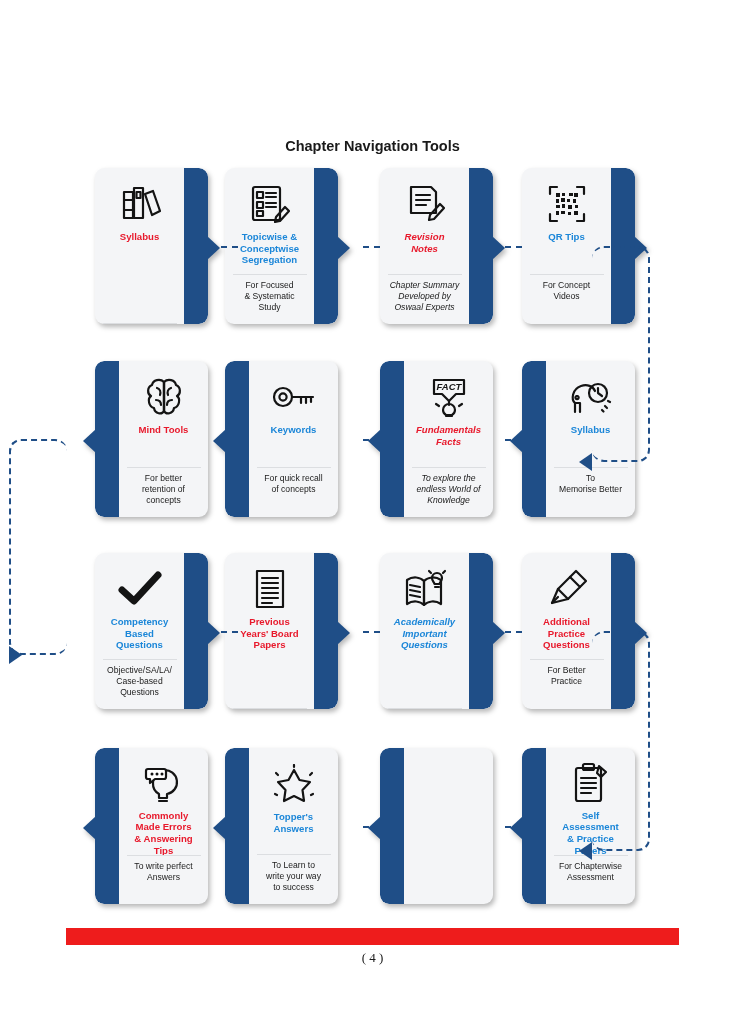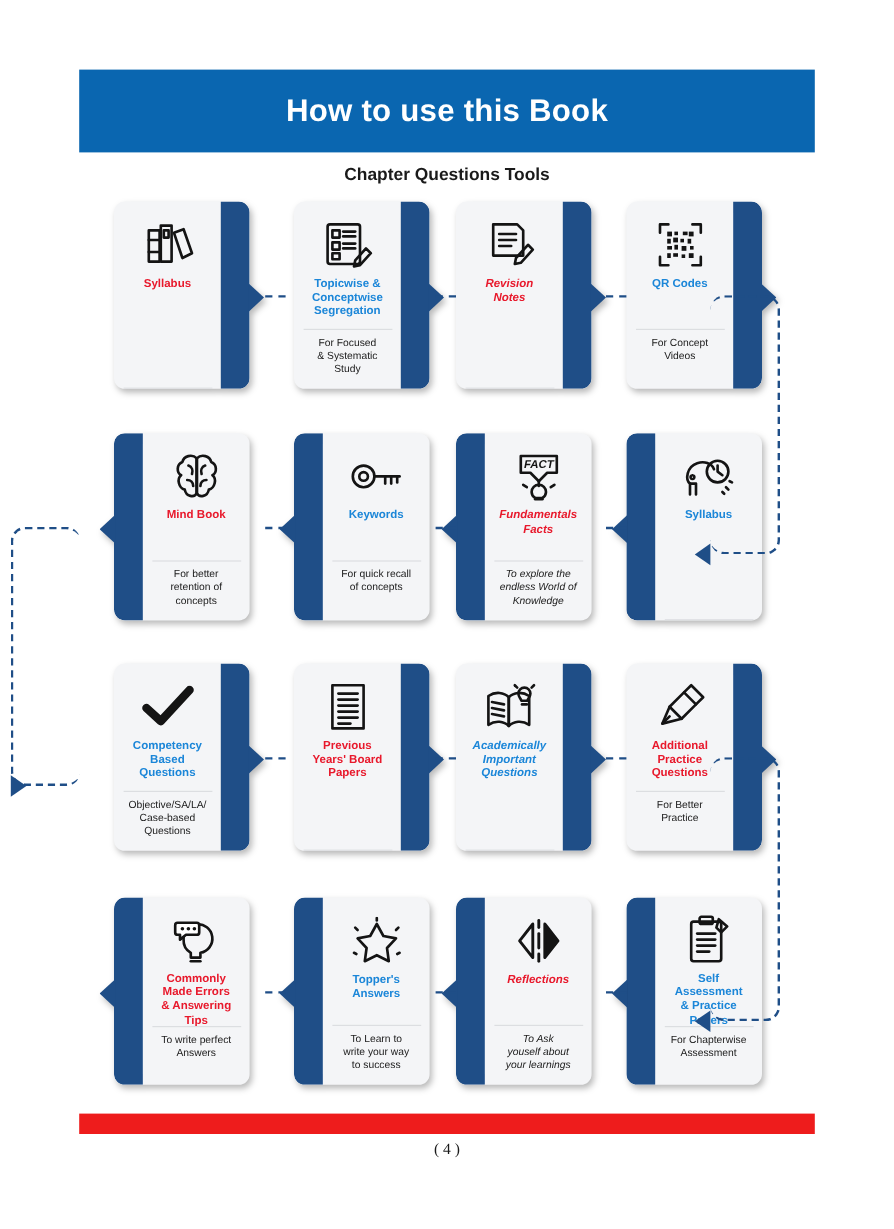--- a/index.html
+++ b/index.html
@@ -71,21 +71,21 @@
 
   
   .card {
     position: absolute;
     top: 0;
     width: 113px;
     height: 156px;
     filter: drop-shadow(2px 3px 2.5px rgba(0,0,0,0.28));
   }
   .card.c0 { left: 0px; }
-  .card.c1 { left: 150px; }
+  .card.c1 { left: 130px; }
   .card.c2 { left: 285px; font-style: italic; }
   .card.c3 { left: 427px; }
 
   .card-inner {
     position: absolute;
     inset: 0;
     background: #f4f5f7;
     border-radius: 9px;
     overflow: hidden;
   }
@@ -231,25 +231,22 @@
     font-family: "Liberation Serif", serif;
     font-size: 13px;
     color: #1a1a1a;
   }
 </style>
 </head>
 <body>
 
 <div class="page">
 
-  <div class="header-bar">
-    <div class="header-title">How to use this Book</div>
-  </div>
-
-  <div class="subtitle">Chapter Questions Tools</div>
+
+  <div class="subtitle">Chapter Navigation Tools</div>
 
   <div class="flow" id="flow">
       <div class="row row-0">
         <div class="card c0 ltr">
           <div class="card-inner">
             <div class="side-bar"></div>
             <div class="card-content">
               <div class="icon-box">
                 <svg width="44" height="40" viewBox="0 0 44 40">
                   <g stroke="#141414" fill="none" stroke-width="2.2" stroke-linecap="round" stroke-linejoin="round">
@@ -304,20 +301,21 @@
     <path d="M7 4 H27 L32 9 V30 H7 Z"></path>
     <line x1="12" y1="12" x2="26" y2="12"></line>
                     <line x1="12" y1="17" x2="26" y2="17"></line>
     <line x1="12" y1="22" x2="22" y2="22"></line>
     <path d="M26 32 L36 21 L40 25 L30 36 L25 37 Z"></path>
                   </g>
                 </svg>
               </div>
               <div class="card-title t-red">Revision<br>Notes</div>
               <div class="divider"></div>
+              <div class="card-desc">Chapter Summary<br>Developed by<br>Oswaal Experts</div>
             </div>
           </div>
           <div class="notch"></div>
         </div>
         <div class="card c3 ltr">
           <div class="card-inner">
             <div class="side-bar"></div>
             <div class="card-content">
               <div class="icon-box">
                 <svg width="40" height="40" viewBox="0 0 40 40">
@@ -340,21 +338,21 @@
     <rect x="15" y="20" width="3" height="4"></rect>
                     <rect x="21" y="21" width="4" height="4"></rect>
                     <rect x="28" y="21" width="3" height="3"></rect>
     <rect x="9" y="27" width="3" height="4"></rect>
                     <rect x="14" y="27" width="4" height="3"></rect>
                     <rect x="21" y="28" width="3" height="3"></rect>
     <rect x="27" y="27" width="4" height="4"></rect>
                   </g>
                 </svg>
               </div>
-              <div class="card-title t-blue">QR Codes</div>
+              <div class="card-title t-blue">QR Tips</div>
               <div class="divider"></div>
               <div class="card-desc">For Concept<br>Videos</div>
             </div>
           </div>
           <div class="notch"></div>
         </div>
         <div class="link-h l0"></div>
         <div class="link-h l1"></div>
         <div class="link-h l2"></div>
       </div>
@@ -372,20 +370,21 @@
     <circle cx="29" cy="17" r="9"></circle>
                     <path d="M29 12 V17 L33 20"></path>
     <path d="M36 30 l2 2"></path>
                     <path d="M33 34 l1.5 1.5"></path>
                     <path d="M39 25 l2 1"></path>
                   </g>
                 </svg>
               </div>
               <div class="card-title t-blue">Syllabus</div>
               <div class="divider"></div>
+              <div class="card-desc">To<br>Memorise Better</div>
             </div>
           </div>
           <div class="notch"></div>
         </div>
         <div class="card c1 rtl">
           <div class="card-inner">
             <div class="side-bar"></div>
             <div class="card-content">
               <div class="icon-box">
                 <svg width="44" height="26" viewBox="0 0 44 26">
@@ -440,21 +439,21 @@
     <path d="M20 6 C16 2 9 4 8 9 C3 11 3 18 7 20 C3 23 5 31 10 32 C11 38 18 39 20 35 Z"></path>
     <path d="M20 6 C24 2 31 4 32 9 C37 11 37 18 33 20 C37 23 35 31 30 32 C29 38 22 39 20 35 Z"></path>
     <path d="M13 12 c3 1 4 4 3 7"></path>
                     <path d="M27 12 c-3 1 -4 4 -3 7"></path>
     <path d="M12 24 c3 0 5 2 5 5"></path>
                     <path d="M28 24 c-3 0 -5 2 -5 5"></path>
     <line x1="20" y1="6" x2="20" y2="35"></line>
                   </g>
                 </svg>
               </div>
-              <div class="card-title t-red">Mind Book</div>
+              <div class="card-title t-red">Mind Tools</div>
               <div class="divider"></div>
               <div class="card-desc">For better<br>retention of<br>concepts</div>
             </div>
           </div>
           <div class="notch"></div>
         </div>
         <div class="link-h l0"></div>
         <div class="link-h l1"></div>
         <div class="link-h l2"></div>
       </div>
@@ -569,36 +568,20 @@
               <div class="card-title t-blue">Self<br>Assessment<br>&amp; Practice<br>Papers</div>
               <div class="divider"></div>
               <div class="card-desc">For Chapterwise<br>Assessment</div>
             </div>
           </div>
           <div class="notch"></div>
         </div>
         <div class="card c2 rtl">
           <div class="card-inner">
             <div class="side-bar"></div>
-            <div class="card-content">
-              <div class="icon-box">
-                <svg width="44" height="40" viewBox="0 0 44 40">
-                  <g stroke="#141414" stroke-width="2.4" stroke-linejoin="round">
-    <path d="M17 6 L6 20 L17 34 Z" fill="none"></path>
-    <path d="M27 6 L38 20 L27 34 Z" fill="#141414"></path>
-    <line x1="22" y1="3" x2="22" y2="9" fill="none" stroke-linecap="round"></line>
-    <line x1="22" y1="14" x2="22" y2="26" fill="none" stroke-linecap="round"></line>
-    <line x1="22" y1="31" x2="22" y2="37" fill="none" stroke-linecap="round"></line>
-                  </g>
-                </svg>
-              </div>
-              <div class="card-title t-red">Reflections</div>
-              <div class="divider"></div>
-              <div class="card-desc">To Ask<br>youself about<br>your learnings</div>
-            </div>
           </div>
           <div class="notch"></div>
         </div>
         <div class="card c1 rtl">
           <div class="card-inner">
             <div class="side-bar"></div>
             <div class="card-content">
               <div class="icon-box">
                 <svg width="42" height="40" viewBox="0 0 42 40">
                   <g stroke="#141414" fill="none" stroke-width="2.2" stroke-linecap="round" stroke-linejoin="round">

